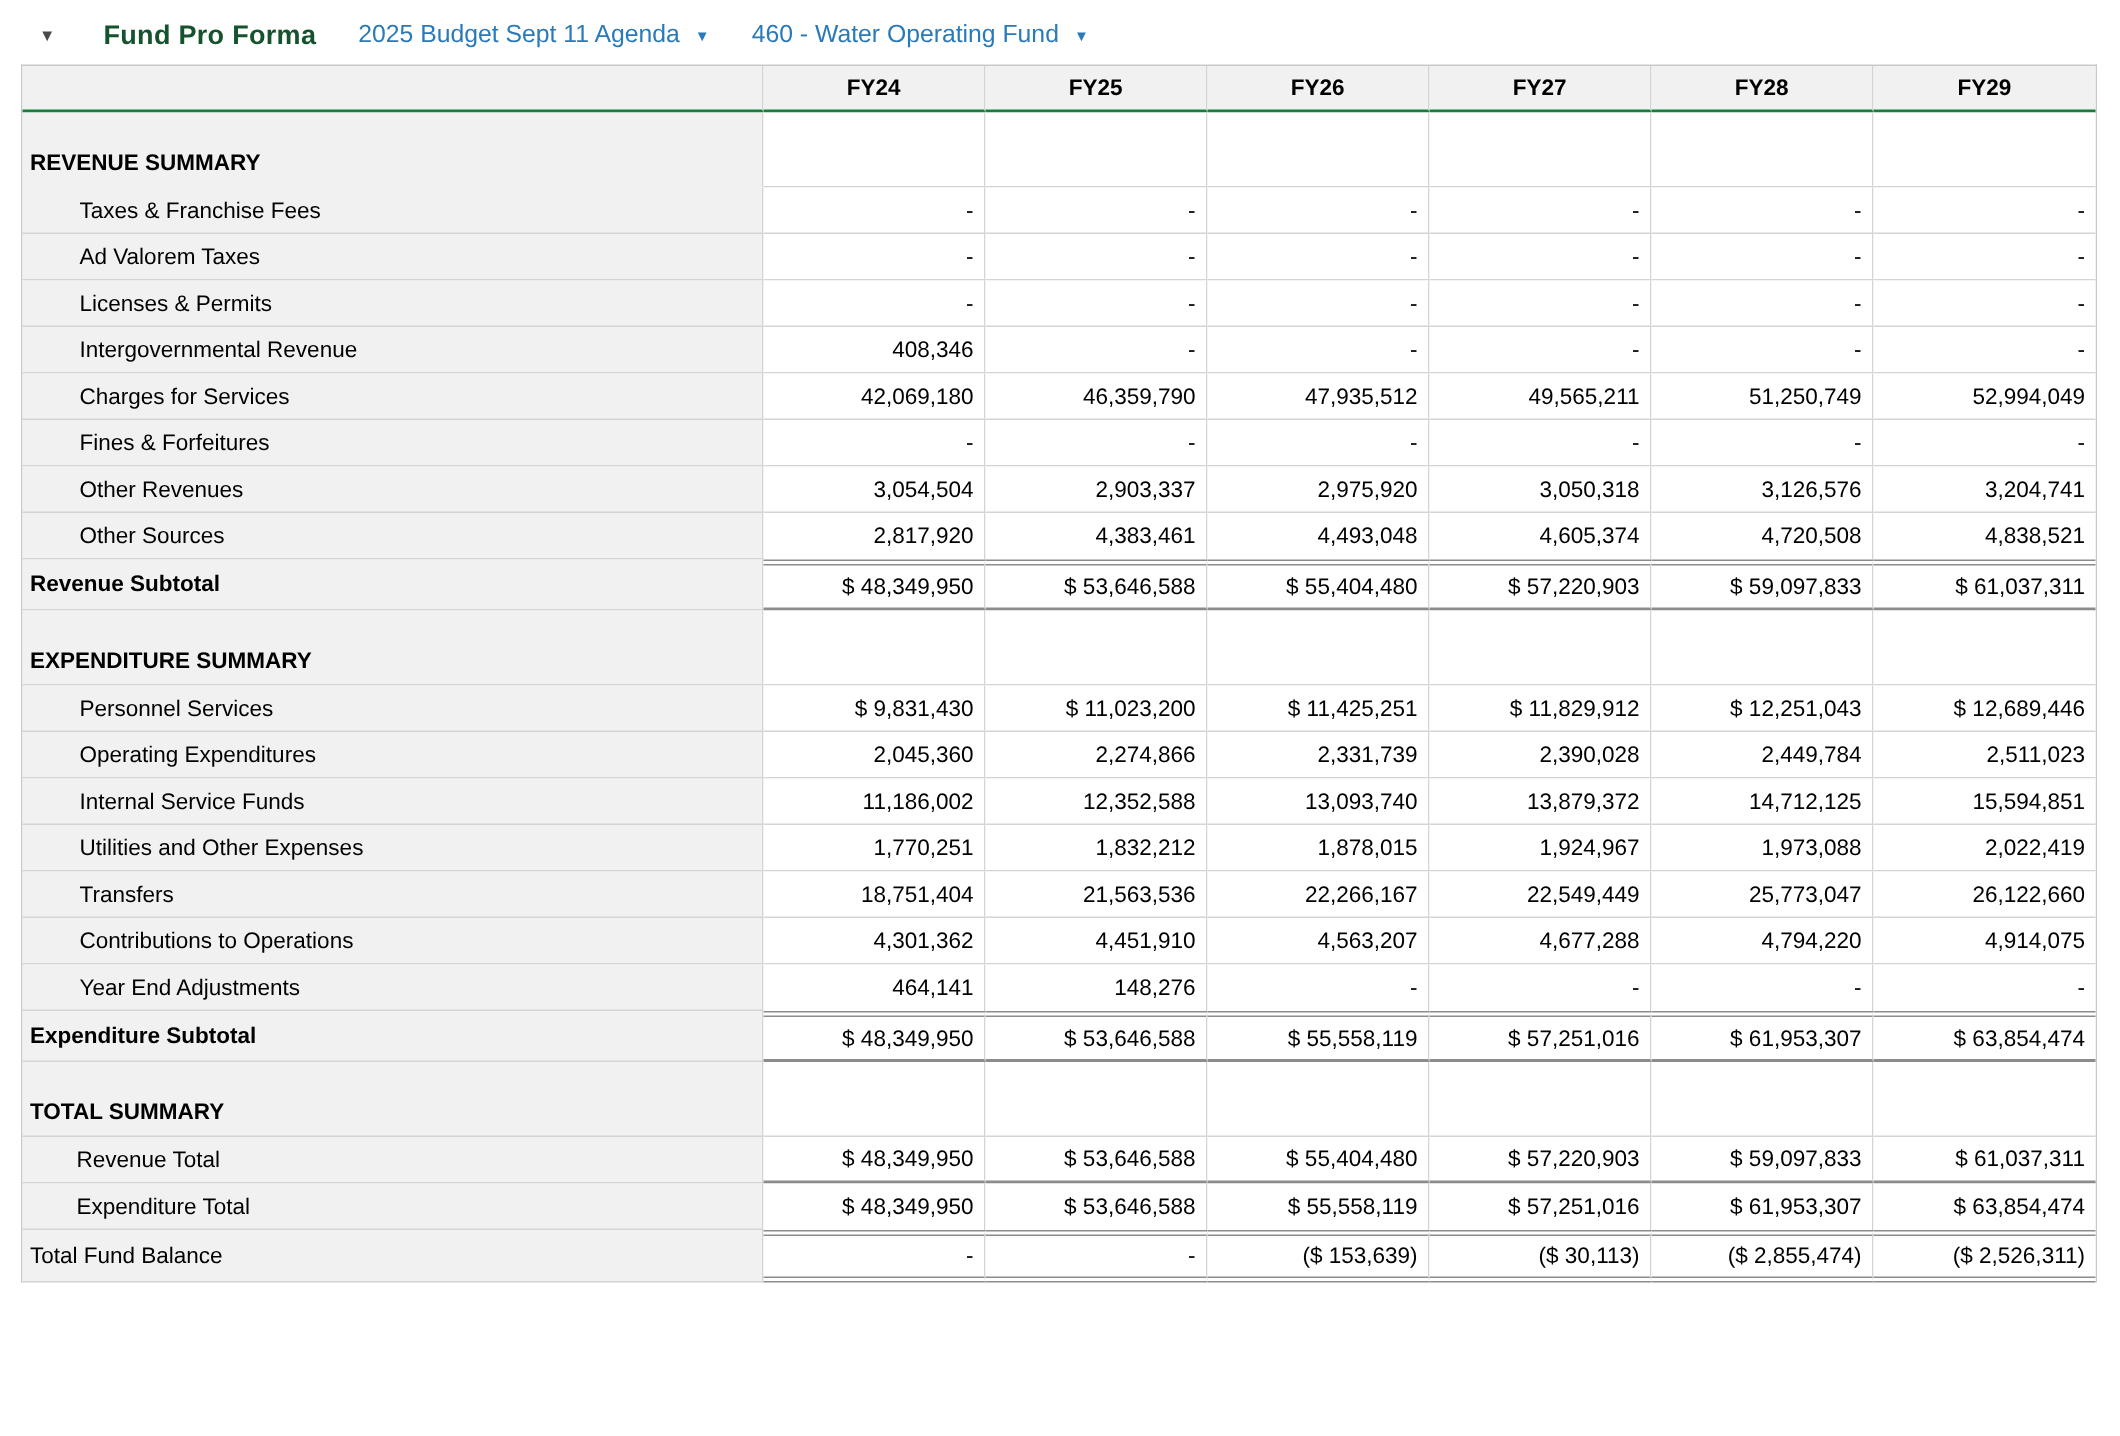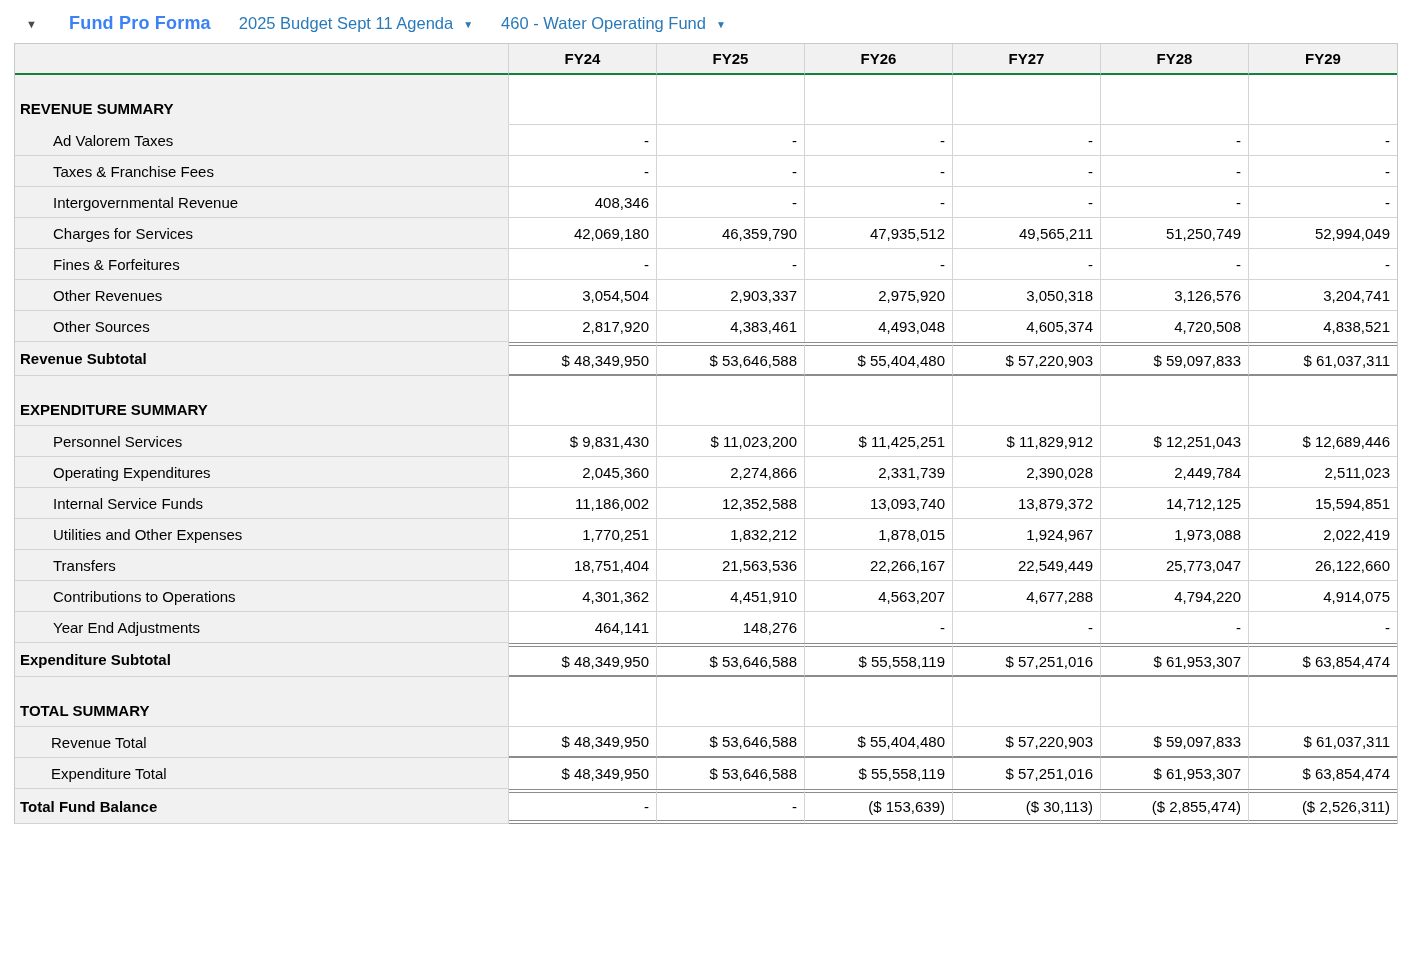--- a/index.html
+++ b/index.html
@@ -15,21 +15,21 @@
   
   .topbar {
     display:flex; align-items:center;
     height:43px; padding:4px 0 0 26px;
   }
   .collapse-caret {
     font-size:11px; color:#4a4a4a; cursor:pointer;
     width:14px; display:inline-block;
   }
   .title {
-    font-size:18px; font-weight:bold; color:#3b82f6;
+    font-size:18px; font-weight:bold; color:#14532d;
     margin-left:29px; letter-spacing:.2px;
   }
   .dropdown {
     display:flex; align-items:center; cursor:pointer;
     margin-left:28px; color:#2a7ab9; font-size:16.5px;
   }
   .dropdown .dd-label { margin-right:10px; }
   .dropdown .dd-caret { font-size:10px; padding-top:2px; }
 
   
@@ -79,21 +79,21 @@
   tr.subtotal td.label-cell { font-weight:bold; }
   tr.subtotal td.num { border-top:4px double #8c8c8c; border-bottom:2px solid #8c8c8c; }
 
   
   tr.total td.label-cell { font-weight:normal; padding-left:36px; }
   tr.total td.num { border-bottom:2px solid #8c8c8c; }
   tr.total.presub td.num { border-bottom:none; }
 
   
   tr.grandtotal td { height:35px; }
-  tr.grandtotal td.label-cell { font-weight:bold;margin-left:12px; }
+  tr.grandtotal td.label-cell { font-weight:normal;margin-left:12px; }
   tr.grandtotal td.num { border-top:4px double #8c8c8c; border-bottom:4px double #8c8c8c; }
 </style>
 </head>
 <body>
 
 <div class="topbar">
   <span class="collapse-caret">▼</span>
   <span class="title">Fund Pro Forma</span>
   <div class="dropdown">
     <span class="dd-label">2025 Budget Sept 11 Agenda</span>
@@ -130,30 +130,39 @@
       <tr class="section">
         <td class="label-cell">REVENUE SUMMARY</td>
         <td class="num"></td>
         <td class="num"></td>
         <td class="num"></td>
         <td class="num"></td>
         <td class="num"></td>
         <td class="num"></td>
       </tr>
       <tr class="detail">
+        <td class="label-cell">Taxes &amp; Franchise Fees</td>
+        <td class="num">-</td>
+        <td class="num">-</td>
+        <td class="num">-</td>
+        <td class="num">-</td>
+        <td class="num">-</td>
+        <td class="num">-</td>
+      </tr>
+      <tr class="detail">
         <td class="label-cell">Ad Valorem Taxes</td>
         <td class="num">-</td>
         <td class="num">-</td>
         <td class="num">-</td>
         <td class="num">-</td>
         <td class="num">-</td>
         <td class="num">-</td>
       </tr>
       <tr class="detail">
-        <td class="label-cell">Taxes &amp; Franchise Fees</td>
+        <td class="label-cell">Licenses &amp; Permits</td>
         <td class="num">-</td>
         <td class="num">-</td>
         <td class="num">-</td>
         <td class="num">-</td>
         <td class="num">-</td>
         <td class="num">-</td>
       </tr>
       <tr class="detail">
         <td class="label-cell">Intergovernmental Revenue</td>
         <td class="num">408,346</td>

